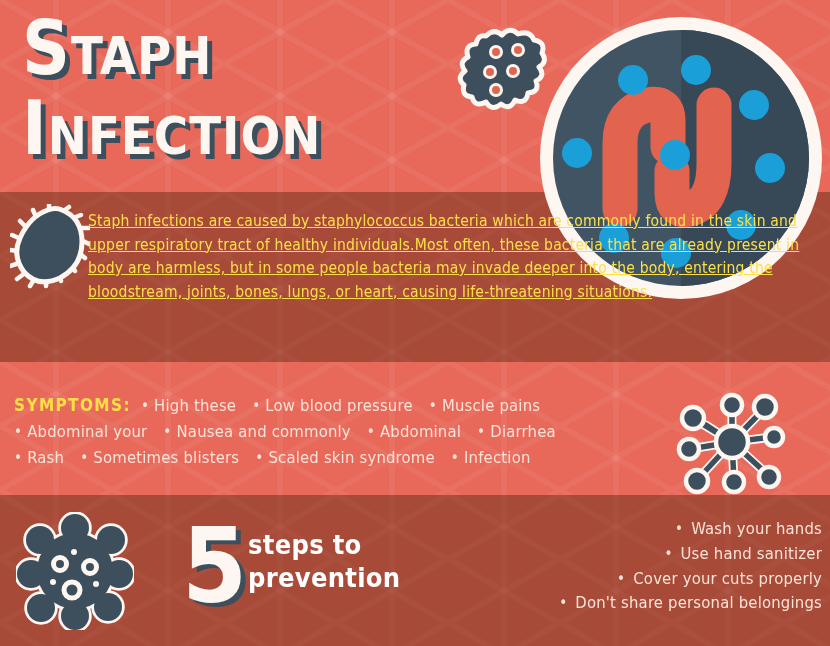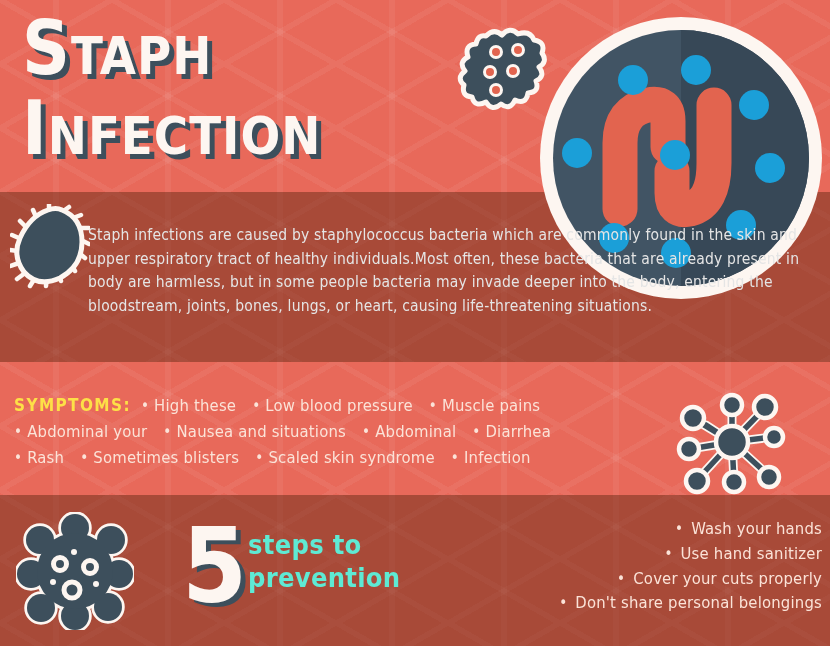--- a/index.html
+++ b/index.html
@@ -40,25 +40,26 @@
     letter-spacing:1px;
     color:#fdf6f1;
     text-shadow:5px 5px 0 #3d4f5c;
     font-variant:small-caps;
     white-space:nowrap;
   }
   #title-line-2{font-size:74px;}
 
   
   #intro-text{
-    position:absolute;left:88px;top:224px;width:730px;
-    color:#e5e5e5;
+    position:absolute;left:88px;top:210px;width:730px;
+    color:#fde047;
     font-size:15.5px;
     line-height:23.5px;
     letter-spacing:.2px;
+    text-decoration:underline;
   }
 
   
   #symptoms-block{position:absolute;left:14px;top:392px;width:680px;}
   #symptoms-label{
     display:inline-block;
     color:#fde047;font-weight:bold;font-size:17px;letter-spacing:1.4px;
     vertical-align:baseline;margin-right:10px;
   }
   .sym-row{color:#fbe3d8;font-size:16.5px;line-height:26px;letter-spacing:.2px;white-space:nowrap;}
@@ -70,21 +71,21 @@
   
   #big-five{
     position:absolute;left:182px;top:514px;
     font-family:"DejaVu Sans Condensed","Liberation Sans",sans-serif;
     font-weight:bold;font-size:104px;line-height:104px;color:#fdf6f1;
     text-shadow:5px 4px 0 #3d4f5c;
   }
   #steps-to-prevention{position:absolute;left:248px;top:528px;}
   .steps-line{
     font-family:"DejaVu Sans Condensed","Liberation Sans",sans-serif;
-    font-weight:bold;font-size:27px;line-height:33px;color:#5eead4;
+    font-weight:bold;font-size:27px;line-height:33px;color:#ffffff;
     letter-spacing:.3px;
   }
   #prevent-list{position:absolute;left:452px;top:517px;width:370px;}
   .prev-item{color:#fbe3d8;font-size:16.5px;line-height:24.8px;letter-spacing:.2px;white-space:nowrap;text-align:right;}
   .prev-item .dot{color:#fbe3d8;font-size:15px;margin-right:8px;}
 
   
   #petri-dish{position:absolute;left:536px;top:13px;width:290px;height:290px;}
   #amoeba-icon{position:absolute;left:456px;top:26px;width:92px;height:88px;}
   #bacillus-icon{position:absolute;left:10px;top:204px;width:80px;height:86px;}
@@ -168,21 +169,21 @@
     <path d="M52 6 Q72 14 72 38 Q72 62 50 74 Q28 84 14 68 Q2 52 10 34 Q20 12 38 6 Q46 3 52 6 Z" fill="#3d4f5c" stroke="#fdf6f1" stroke-width="5" stroke-linejoin="round"></path>
   </svg>
 
   <div id="intro-text">Staph infections are caused by staphylococcus bacteria which are commonly found in the skin and upper respiratory tract of healthy individuals.Most often, these bacteria that are already present in body are harmless, but in some people bacteria may invade deeper into the body, entering the bloodstream, joints, bones, lungs, or heart, causing life-threatening situations.</div>
 
   <div id="symptoms-block">
     <div class="sym-row" id="sym-row-1">
       <span id="symptoms-label">SYMPTOMS:</span><span class="sym-item"><span class="dot">•</span><span>High these</span></span><span class="sym-item"><span class="dot">•</span><span>Low blood pressure</span></span><span class="sym-item"><span class="dot">•</span><span>Muscle pains</span></span>
     </div>
     <div class="sym-row" id="sym-row-2">
-      <span class="sym-item"><span class="dot">•</span><span>Abdominal your</span></span><span class="sym-item"><span class="dot">•</span><span>Nausea and situations</span></span><span class="sym-item"><span class="dot">•</span><span>Abdominal</span></span><span class="sym-item"><span class="dot">•</span><span>Diarrhea</span></span>
+      <span class="sym-item"><span class="dot">•</span><span>Abdominal your</span></span><span class="sym-item"><span class="dot">•</span><span>Nausea and commonly</span></span><span class="sym-item"><span class="dot">•</span><span>Abdominal</span></span><span class="sym-item"><span class="dot">•</span><span>Diarrhea</span></span>
     </div>
     <div class="sym-row" id="sym-row-3">
       <span class="sym-item"><span class="dot">•</span><span>Rash</span></span><span class="sym-item"><span class="dot">•</span><span>Sometimes blisters</span></span><span class="sym-item"><span class="dot">•</span><span>Scaled skin syndrome</span></span><span class="sym-item"><span class="dot">•</span><span>Infection</span></span>
     </div>
   </div>
 
   <svg id="molecule-icon" viewBox="0 0 112 106">
     <g stroke="#fdf6f1" stroke-width="9" stroke-linecap="round">
       <path d="M56 53 L56 18 M56 53 L88 20 M56 53 L97 48 M56 53 L92 86
                M56 53 L58 92 M56 53 L22 90 M56 53 L14 60 M56 53 L18 30 M56 53 L30 36"></path>

